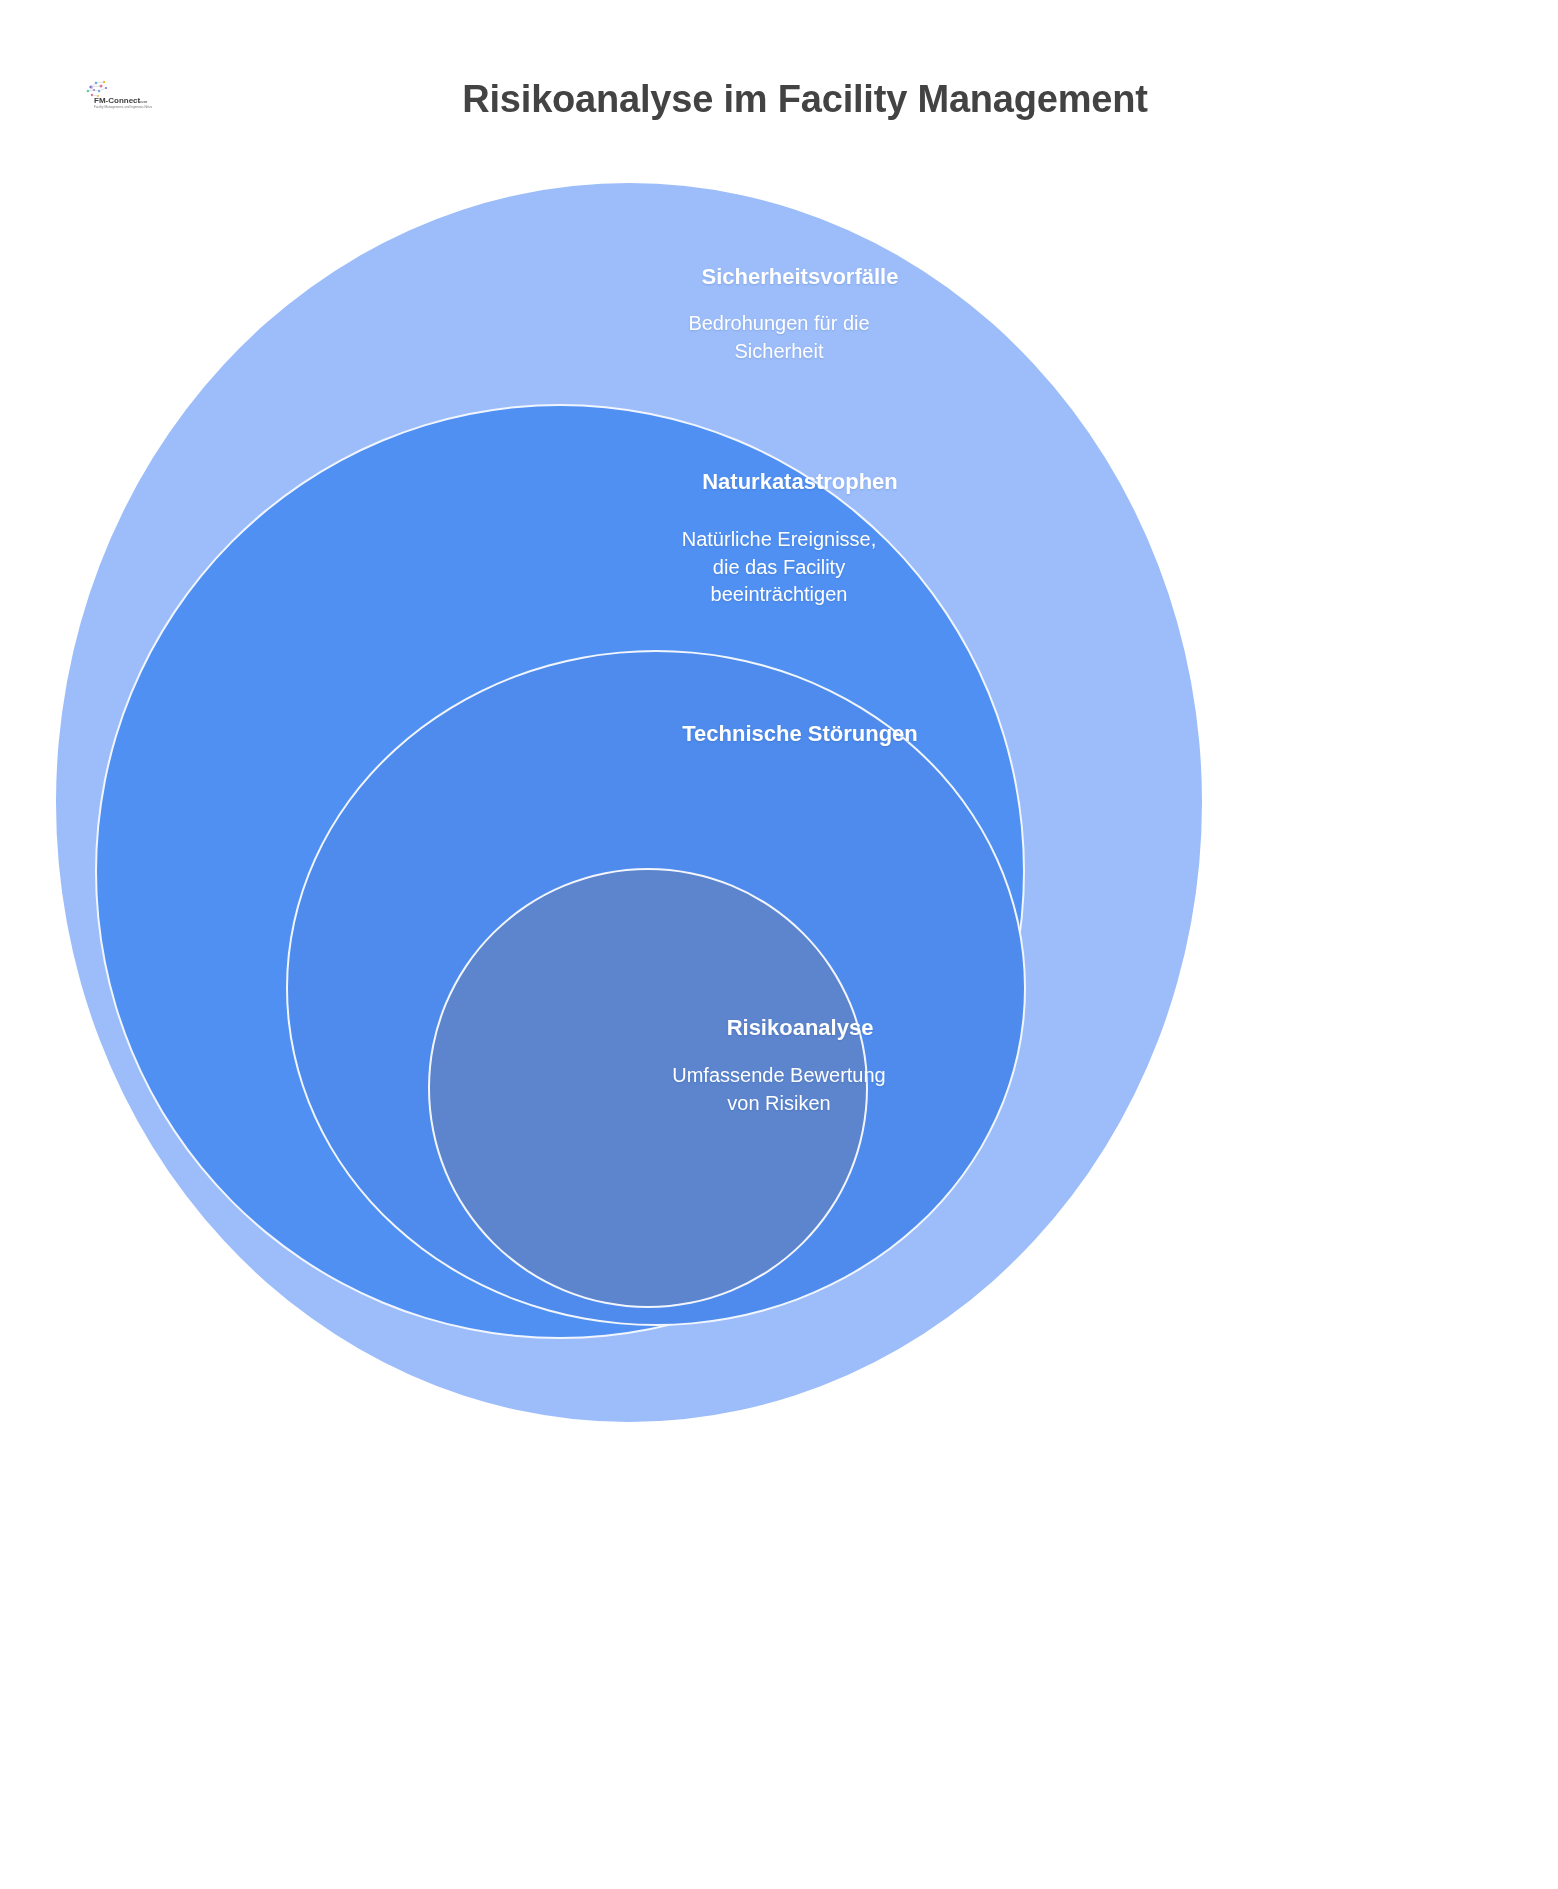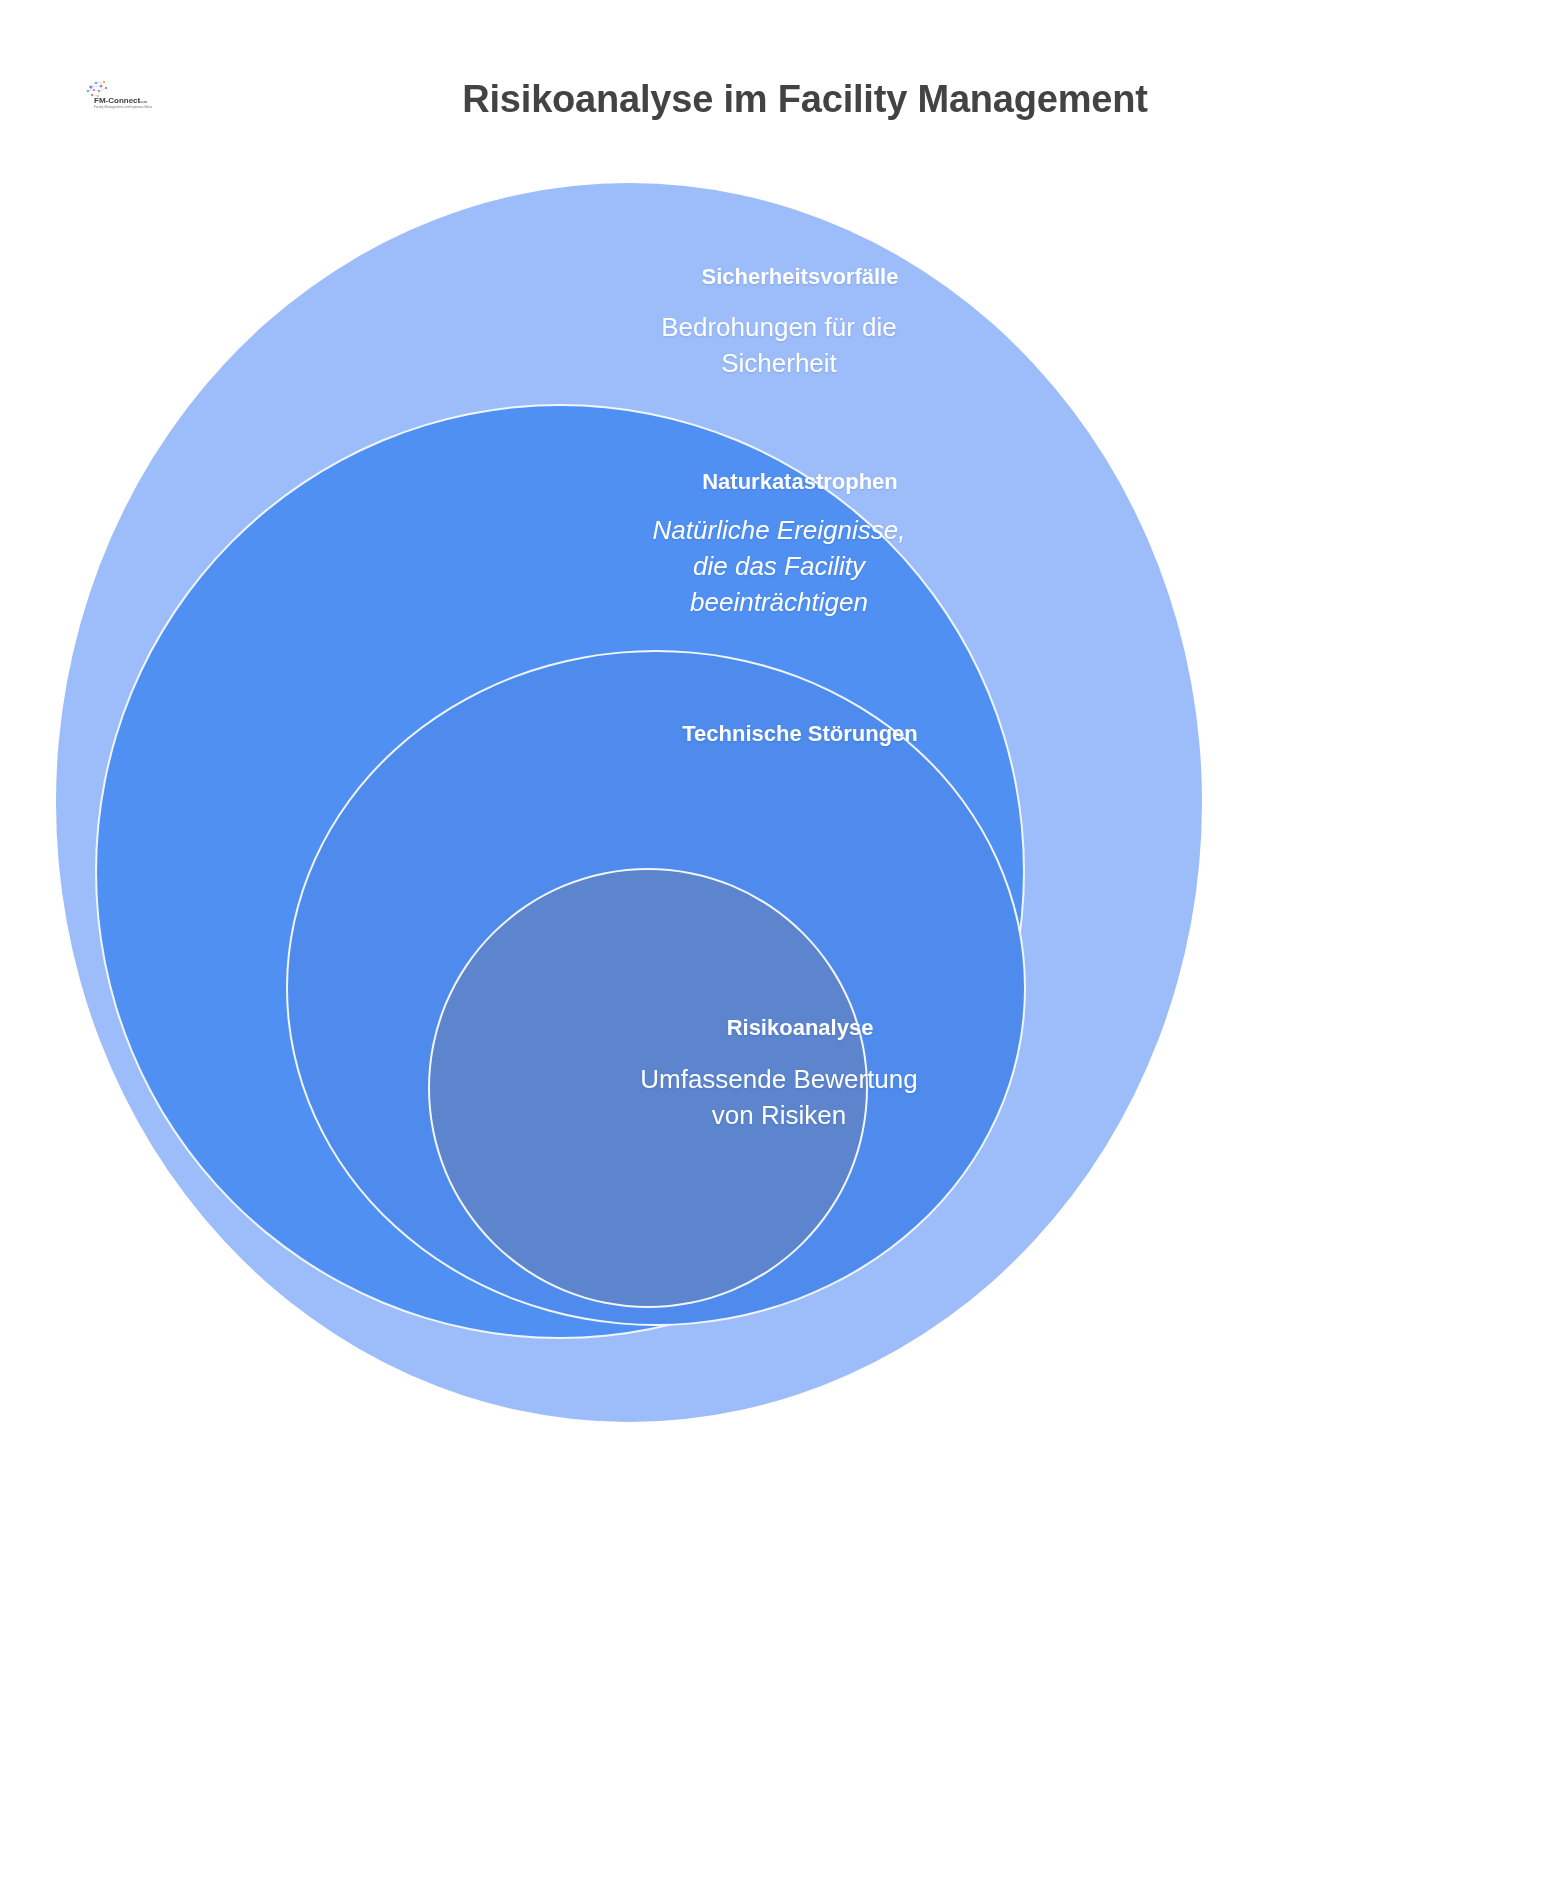--- a/index.html
+++ b/index.html
@@ -75,21 +75,21 @@
     text-shadow: 0 1px 2px rgba(40,70,130,0.20);
     margin-left: 21px;
   }
   .ring-desc {
     position: absolute;
     left: 0;
     width: 100%;
     text-align: center;
     color: #ffffff;
     font-weight: normal;
-    font-size: 26px;
+    font-size: 20px;
     line-height: 1.38;
     text-shadow: 0 1px 2px rgba(40,70,130,0.18);
     white-space: pre-line;
   }
 
   
   #ring-1 {
     left: 56px;
     top: 183px;
     width: 1146px;
@@ -102,21 +102,21 @@
 
   
   #ring-2 {
     left: 95px;
     top: 404px;
     width: 930px;
     height: 935px;
     background: #5090F2;
   }
   #ring-2-label { top: 468px; }
-  #ring-2-desc  { top: 513px; font-style: italic; }
+  #ring-2-desc  { top: 526px; }
 
   
   #ring-3 {
     left: 286px;
     top: 650px;
     width: 740px;
     height: 676px;
     background: #4E8BEC;
   }
   #ring-3-label { top: 720px; }

